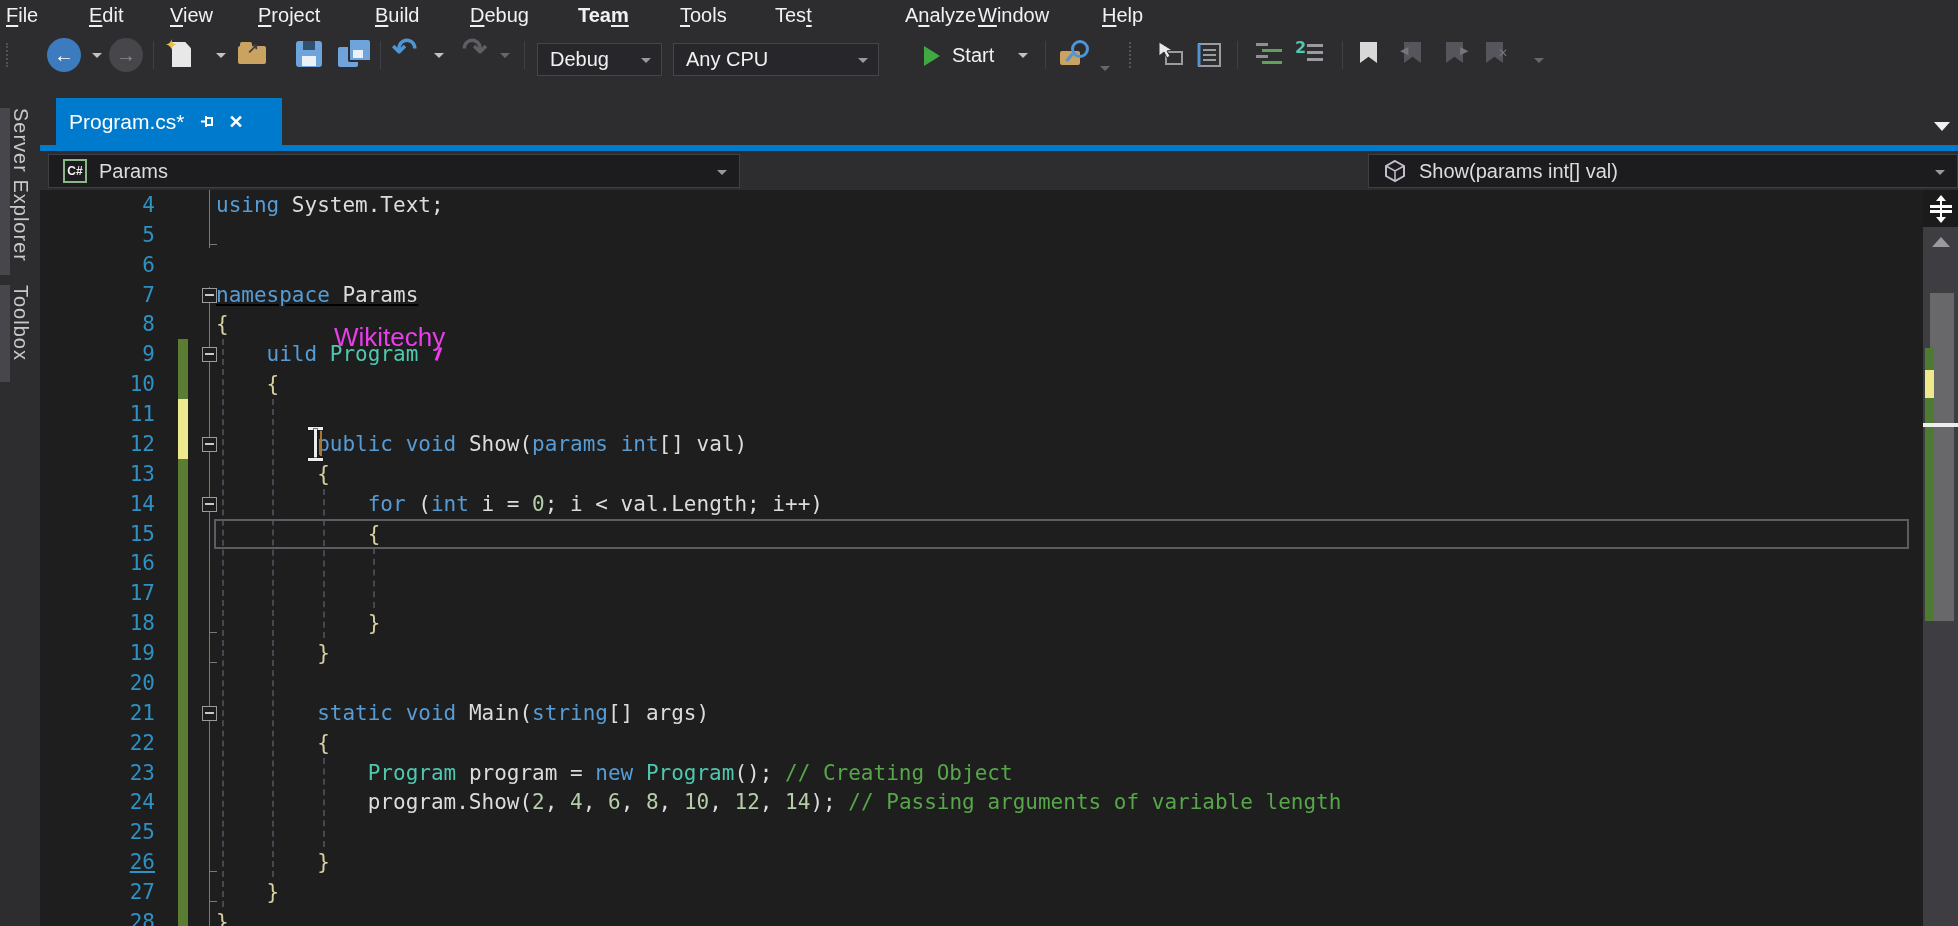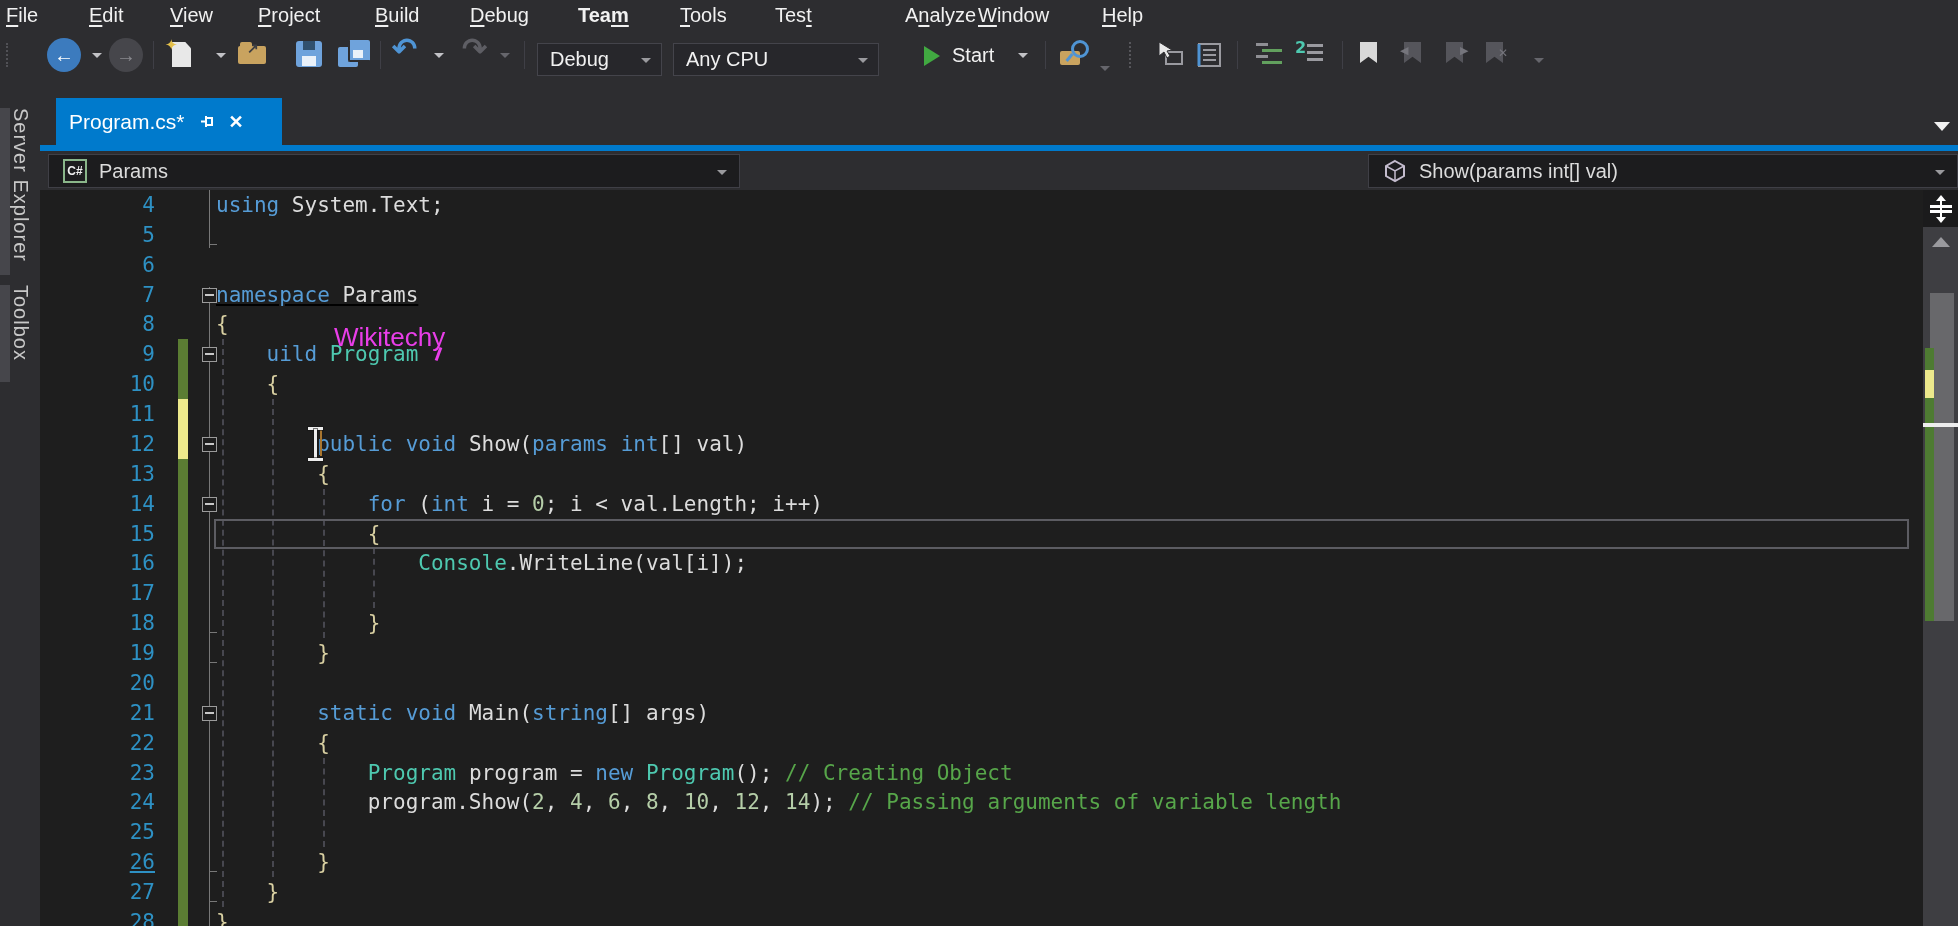--- a/index.html
+++ b/index.html
@@ -267,21 +267,20 @@
         <div class="code-line" style="top: 209.09px;"></div>
         <div class="lineno" style="top: 238.96px; color: rgb(46, 145, 196);">12</div>
         <div class="code-line" style="top: 238.96px;"><span style="color: rgb(220, 220, 220);">        </span><span style="color: rgb(86, 156, 214);">public</span><span style="color: rgb(220, 220, 220);"> </span><span style="color: rgb(86, 156, 214);">void</span><span style="color: rgb(220, 220, 220);"> Show(</span><span style="color: rgb(86, 156, 214);">params</span><span style="color: rgb(220, 220, 220);"> </span><span style="color: rgb(86, 156, 214);">int</span><span style="color: rgb(220, 220, 220);">[] val)</span></div>
         <div class="lineno" style="top: 268.83px; color: rgb(46, 145, 196);">13</div>
         <div class="code-line" style="top: 268.83px;"><span style="color: rgb(220, 220, 220);">        </span><span style="color: rgb(217, 208, 162);">{</span></div>
         <div class="lineno" style="top: 298.7px; color: rgb(46, 145, 196);">14</div>
         <div class="code-line" style="top: 298.7px;"><span style="color: rgb(220, 220, 220);">            </span><span style="color: rgb(86, 156, 214);">for</span><span style="color: rgb(220, 220, 220);"> (</span><span style="color: rgb(86, 156, 214);">int</span><span style="color: rgb(220, 220, 220);"> i = </span><span style="color: rgb(181, 206, 168);">0</span><span style="color: rgb(220, 220, 220);">; i &lt; val.Length; i++)</span></div>
         <div class="lineno" style="top: 328.57px; color: rgb(46, 145, 196);">15</div>
         <div class="code-line" style="top: 328.57px;"><span style="color: rgb(220, 220, 220);">            </span><span style="color: rgb(217, 208, 162);">{</span></div>
         <div class="lineno" style="top: 358.44px; color: rgb(46, 145, 196);">16</div>
-        <div class="code-line" style="top: 358.44px;"><span style="color: rgb(220, 220, 220);">                </span><span style="color: rgb(78, 201, 176);">Console</span><span style="color: rgb(220, 220, 220);">.WriteLine(val[i]);</span></div>
         <div class="lineno" style="top: 388.31px; color: rgb(46, 145, 196);">17</div>
         <div class="code-line" style="top: 388.31px;"></div>
         <div class="lineno" style="top: 418.18px; color: rgb(46, 145, 196);">18</div>
         <div class="code-line" style="top: 418.18px;"><span style="color: rgb(220, 220, 220);">            </span><span style="color: rgb(217, 208, 162);">}</span></div>
         <div class="lineno" style="top: 448.05px; color: rgb(46, 145, 196);">19</div>
         <div class="code-line" style="top: 448.05px;"><span style="color: rgb(220, 220, 220);">        </span><span style="color: rgb(217, 208, 162);">}</span></div>
         <div class="lineno" style="top: 477.92px; color: rgb(46, 145, 196);">20</div>
         <div class="lineno" style="top: 507.79px; color: rgb(46, 145, 196);">21</div>
         <div class="code-line" style="top: 507.79px;"><span style="color: rgb(220, 220, 220);">        </span><span style="color: rgb(86, 156, 214);">static</span><span style="color: rgb(220, 220, 220);"> </span><span style="color: rgb(86, 156, 214);">void</span><span style="color: rgb(220, 220, 220);"> Main(</span><span style="color: rgb(86, 156, 214);">string</span><span style="color: rgb(220, 220, 220);">[] args)</span></div>
         <div class="lineno" style="top: 537.66px; color: rgb(46, 145, 196);">22</div>

